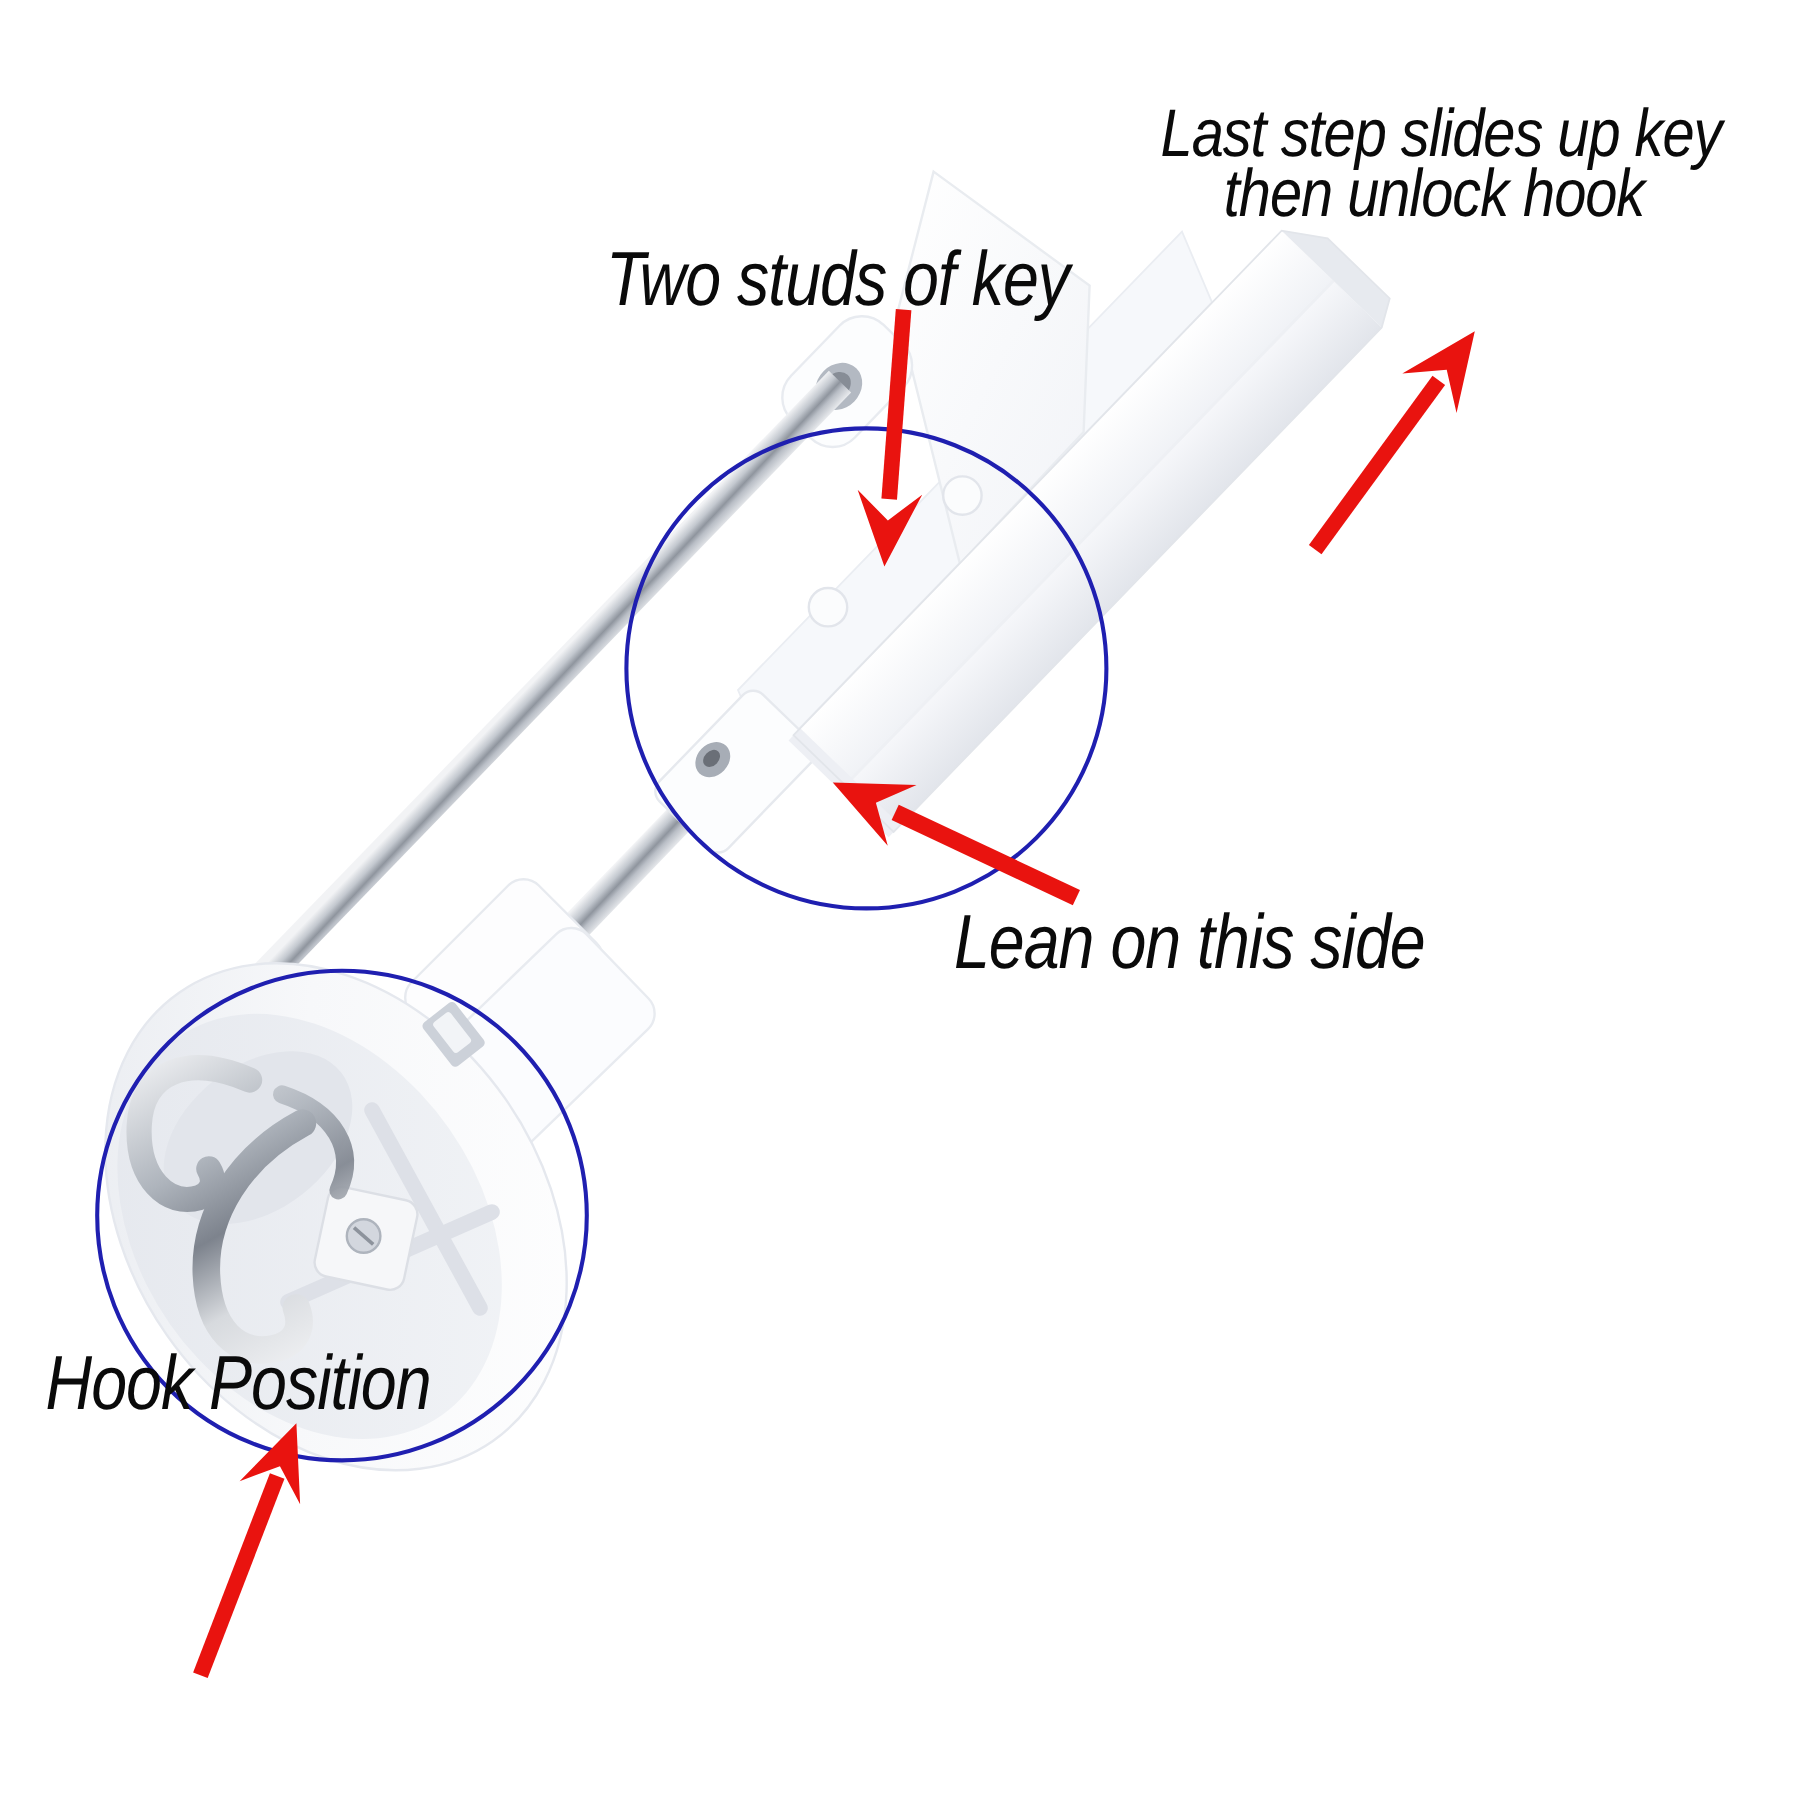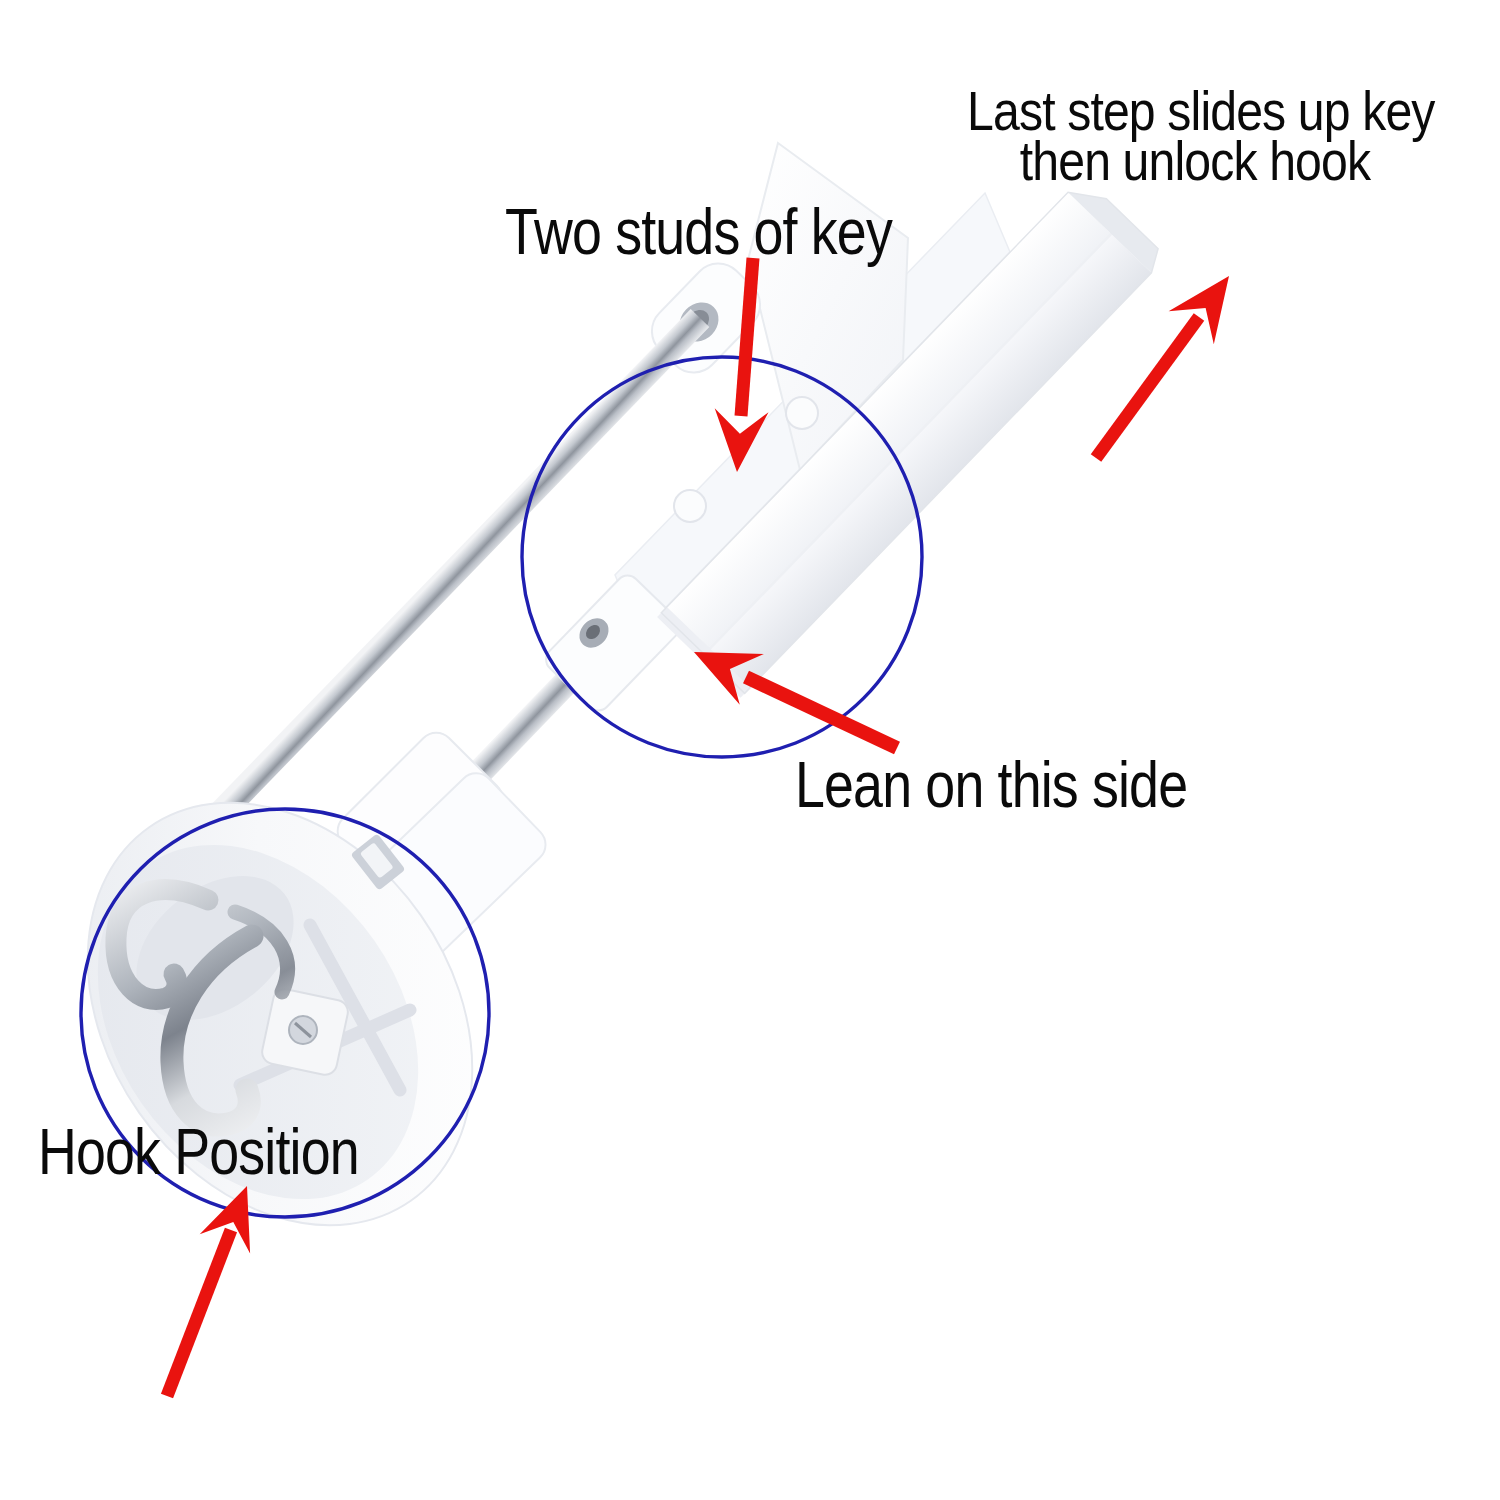--- a/index.html
+++ b/index.html
@@ -4,21 +4,21 @@
 <style>
   :root{
     --bg:#ffffff;
     --arrow:#e9130f;
     --circle:#1f1fb0;
     --text:#0a0a0a;
   }
   html,body{margin:0;padding:0;background:var(--bg);}
   .canvas{
     position:relative;width:1500px;height:1500px;background:var(--bg);
-    overflow:hidden;font-family:"Liberation Sans","DejaVu Sans",sans-serif;
+    overflow:hidden;font-family:"Liberation Sans","DejaVu Sans",sans-serif;font-style:italic;
   }
   .canvas svg{position:absolute;left:0;top:0;}
   .blue-circle{fill:none;stroke:var(--circle);stroke-width:3.4px;}
   .arrow-shaft{stroke:var(--arrow);fill:none;}
   .arrow-head{fill:var(--arrow);stroke:none;}
   .label{
     position:absolute;color:var(--text);white-space:nowrap;
     font-weight:400;letter-spacing:-1px;line-height:1.0;
     transform:scaleX(0.84);transform-origin:left top;
   }

